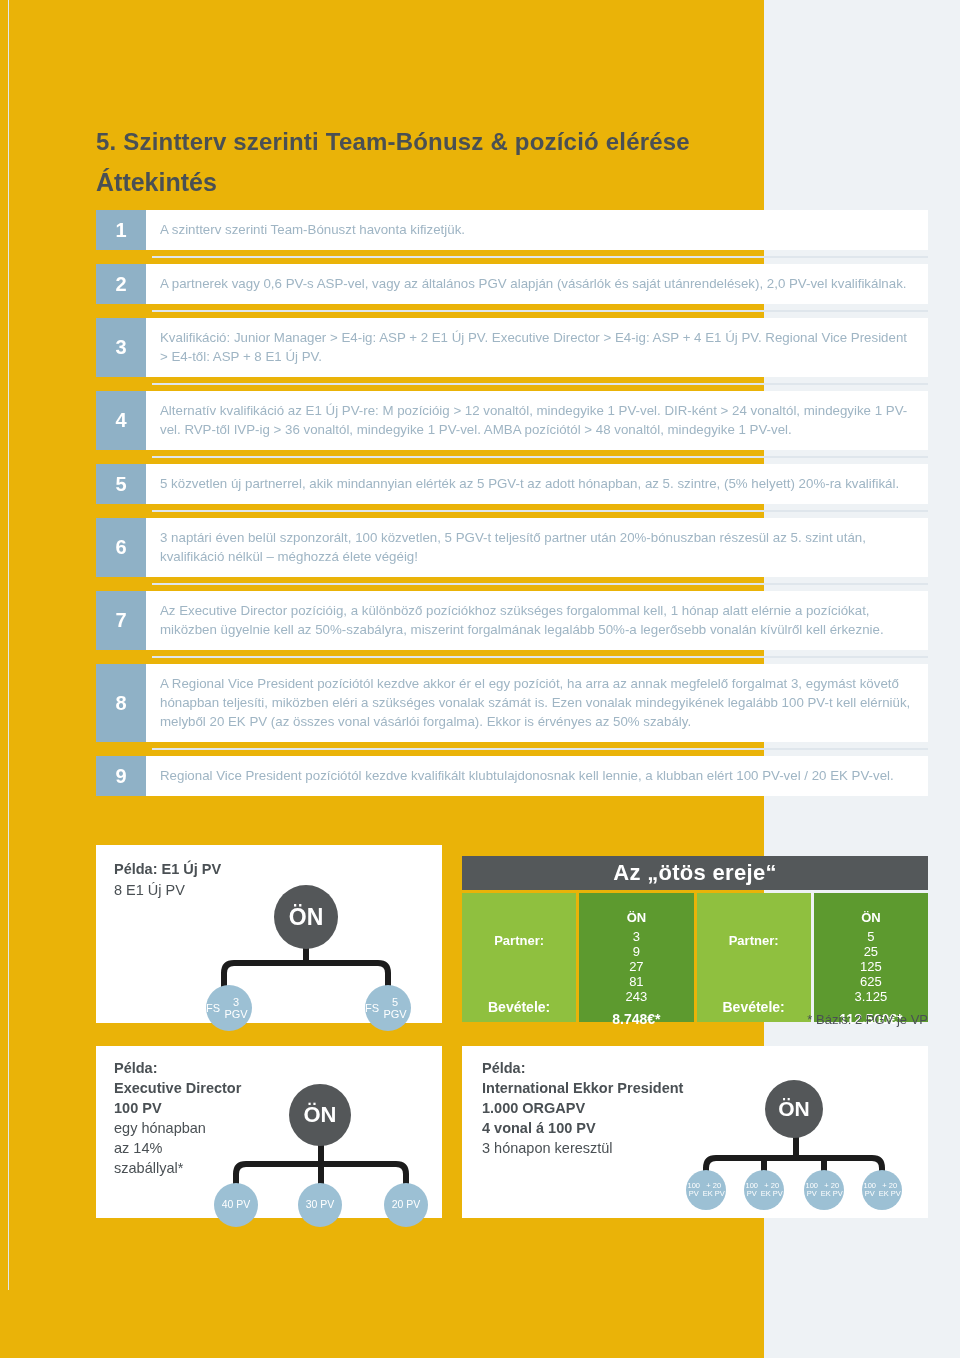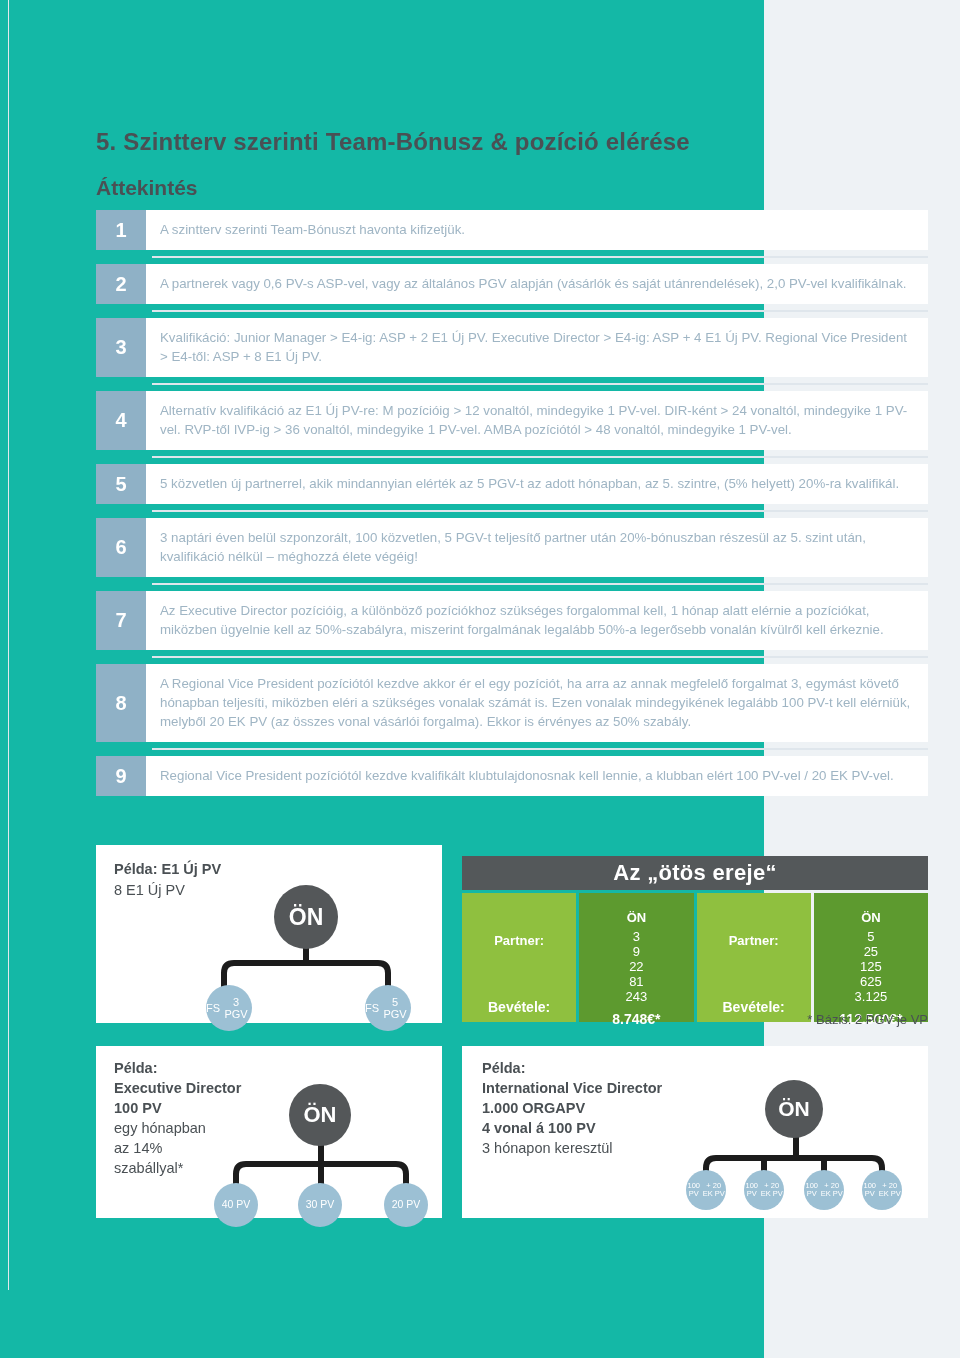--- a/index.html
+++ b/index.html
@@ -5,36 +5,36 @@
   * { box-sizing: border-box; margin: 0; padding: 0; }
   html, body {
     width: 960px; height: 1358px;
     background: #eef2f5;
     font-family: "Liberation Sans", sans-serif;
     overflow: hidden;
   }
   .page {
     position: relative;
     width: 764px; height: 1358px;
-    background: #14b8a6;
+    background: #eab308;
   }
   .left-rule {
     position: absolute; left: 8px; top: 0; width: 1px; height: 1290px;
     background: #e2e8ed;
   }
 
   
   .title {
     position: absolute; left: 96px; top: 128px;
     font-size: 24px; font-weight: bold; color: #4a5054;
     letter-spacing: .2px;
   }
   .subtitle {
-    position: absolute; left: 96px; top: 176px;
-    font-size: 21px; font-weight: bold; color: #4a5054; text-align: right;
+    position: absolute; left: 96px; top: 168px;
+    font-size: 25px; font-weight: bold; color: #4a5054; text-align: right;
   }
 
   
   .rows {
     position: absolute; left: 96px; top: 210px; width: 832px;
   }
   .row {
     display: flex; align-items: stretch;
     margin-bottom: 6px;
     background: #ffffff;
@@ -272,21 +272,21 @@
           <div class="slot-mid" style="justify-content: flex-start; padding-top: 6px;">
             <span style="font-weight: bold;">Partner:</span>
           </div>
           <div class="slot-bot">Bevétele:</div>
         </div>
         <div class="pcol dark">
           <div class="slot-top" style="align-items: flex-end; padding-bottom: 2px;">ÖN</div>
           <div class="slot-mid">
             <span>3</span>
             <span>9</span>
-            <span>22</span>
+            <span>27</span>
             <span>81</span>
             <span>243</span>
           </div>
           <div class="slot-bot">8.748€*</div>
         </div>
         <div class="pcol light">
           <div class="slot-top"></div>
           <div class="slot-mid" style="justify-content: flex-start; padding-top: 6px;">
             <span style="font-weight: bold;">Partner:</span>
           </div>
@@ -332,21 +332,21 @@
       <span>30 PV</span>
     </div>
     <div class="node-child" style="left:288px; top:137px; width:44px; height:44px; font-size:10.5px;">
       <span>20 PV</span>
     </div>
   </div>
 
   <div class="panel ex4">
     <div class="label">
       <div class="b">Példa:</div>
-      <div class="b">International Vice Director</div>
+      <div class="b">International Ekkor President</div>
       <div class="b">1.000 ORGAPV</div>
       <div class="b">4 vonal á 100 PV</div>
       <div>3 hónapon keresztül</div>
     </div>
 
     <svg class="connector" style="left:222px; top:90px;" width="220" height="48" viewBox="0 0 220 48">
       <path d="M112 0 L112 22 M22 42 L22 32 Q22 22 32 22 L188 22 Q198 22 198 32 L198 42 M80 22 L80 42 M140 22 L140 42" stroke="#1c1c1c" stroke-width="6" fill="none" stroke-linecap="round"></path>
     </svg>
 
     <div class="node-you" style="left:303px; top:34px; width:58px; height:58px; font-size:21px;">

